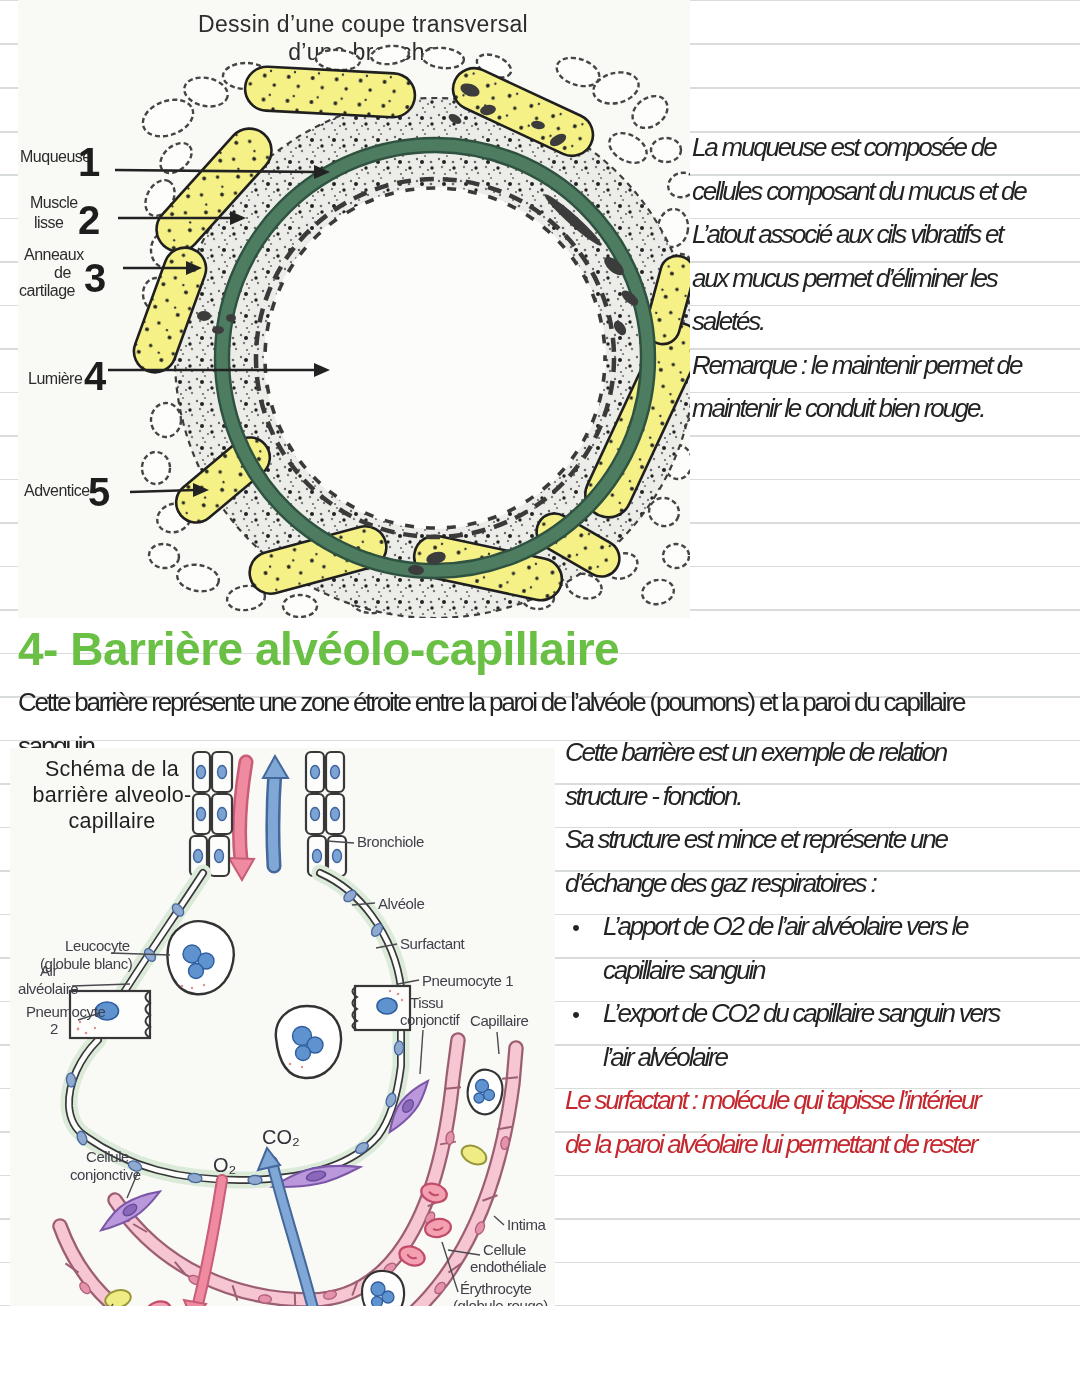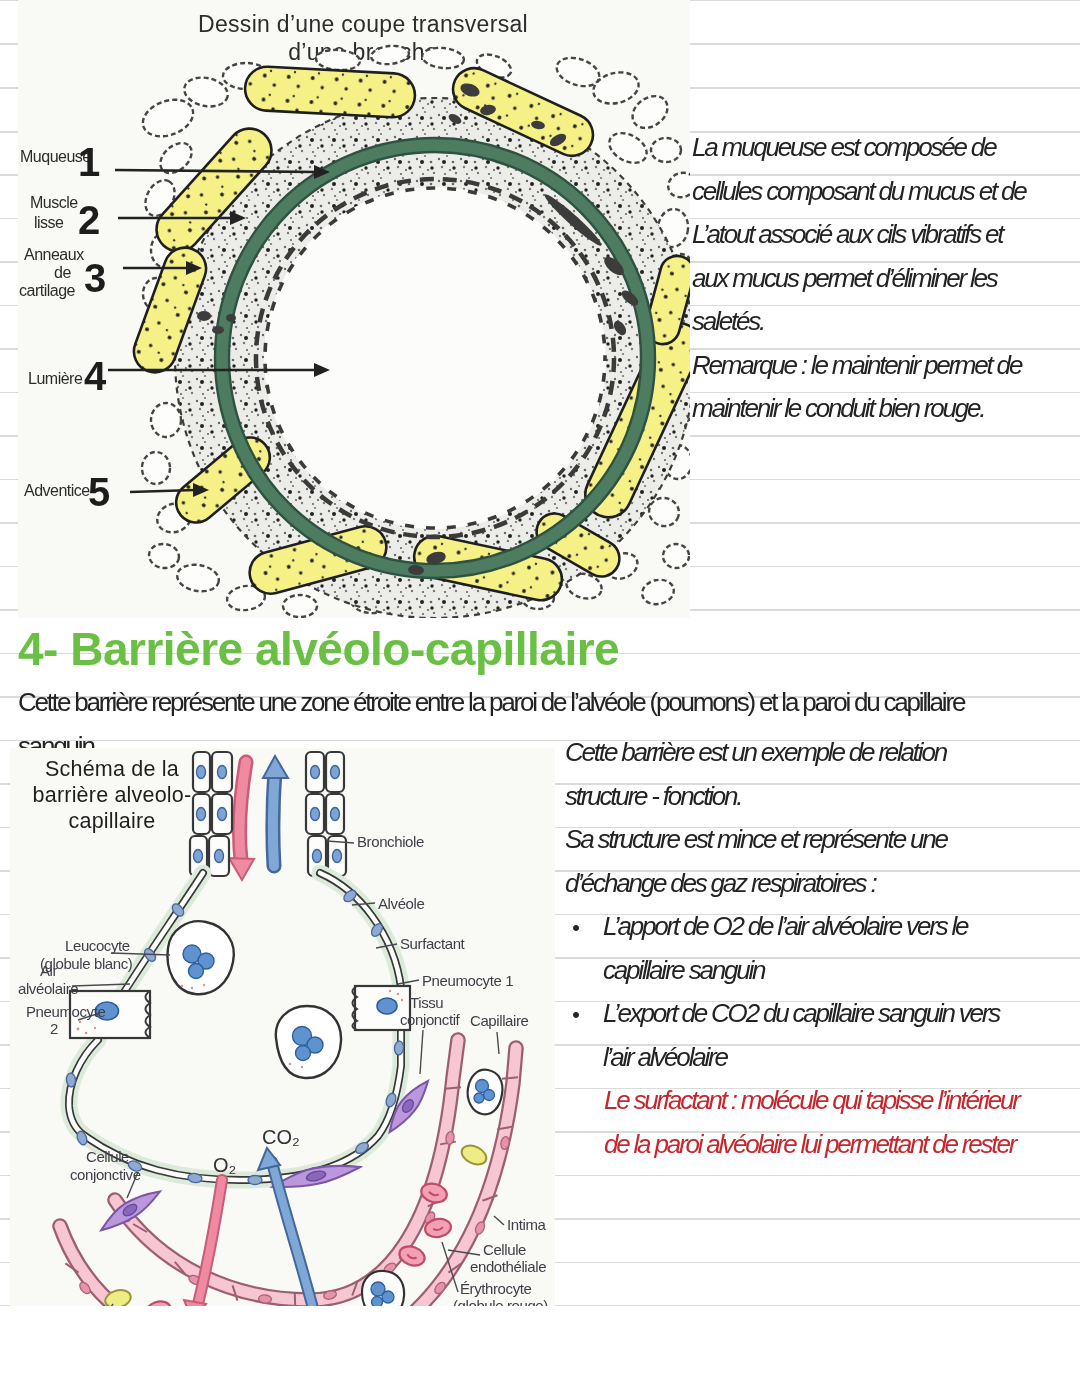--- a/index.html
+++ b/index.html
@@ -14,21 +14,21 @@
   .panel-bg.top{left:18px;top:0;width:672px;height:618px;}
   .panel-bg.bottom{left:10px;top:748px;width:545px;height:645px;}
   svg.fig{position:absolute;}
   svg.fig.top{left:18px;top:0;}
   svg.fig.bottom{left:10px;top:748px;z-index:3;}
   .hw{color:var(--ink);font-size:26px;letter-spacing:-2.2px;line-height:43.5px;white-space:nowrap;}
   .col{position:absolute;font-style:italic;}
   .col-top{left:692px;top:126px;width:386px;}
   .col-bottom{left:565px;top:731px;width:515px;}
   .tl{height:43.5px;}
-  .tl.red{color:var(--red);margin-left:39px;}
+  .tl.red{color:var(--red);}
   .tl .btxt{display:inline-block;}
   .tl.bullet .bdot{display:inline-block;width:38px;padding-left:7px;box-sizing:border-box;font-size:22px;}
   .tl.indent{padding-left:38px;}
   .heading{position:absolute;left:18px;top:622px;font-size:46px;font-weight:bold;color:var(--green);letter-spacing:-0.5px;white-space:nowrap;}
   .intro{position:absolute;left:18px;top:633px;width:1062px;margin-top:48px;}
   .watermark{
     position:absolute;left:62px;top:1328px;height:48px;z-index:2;
     background:rgba(206,233,246,0.82);border-radius:24px;
     display:flex;align-items:center;padding:0 26px 0 28px;
   }

